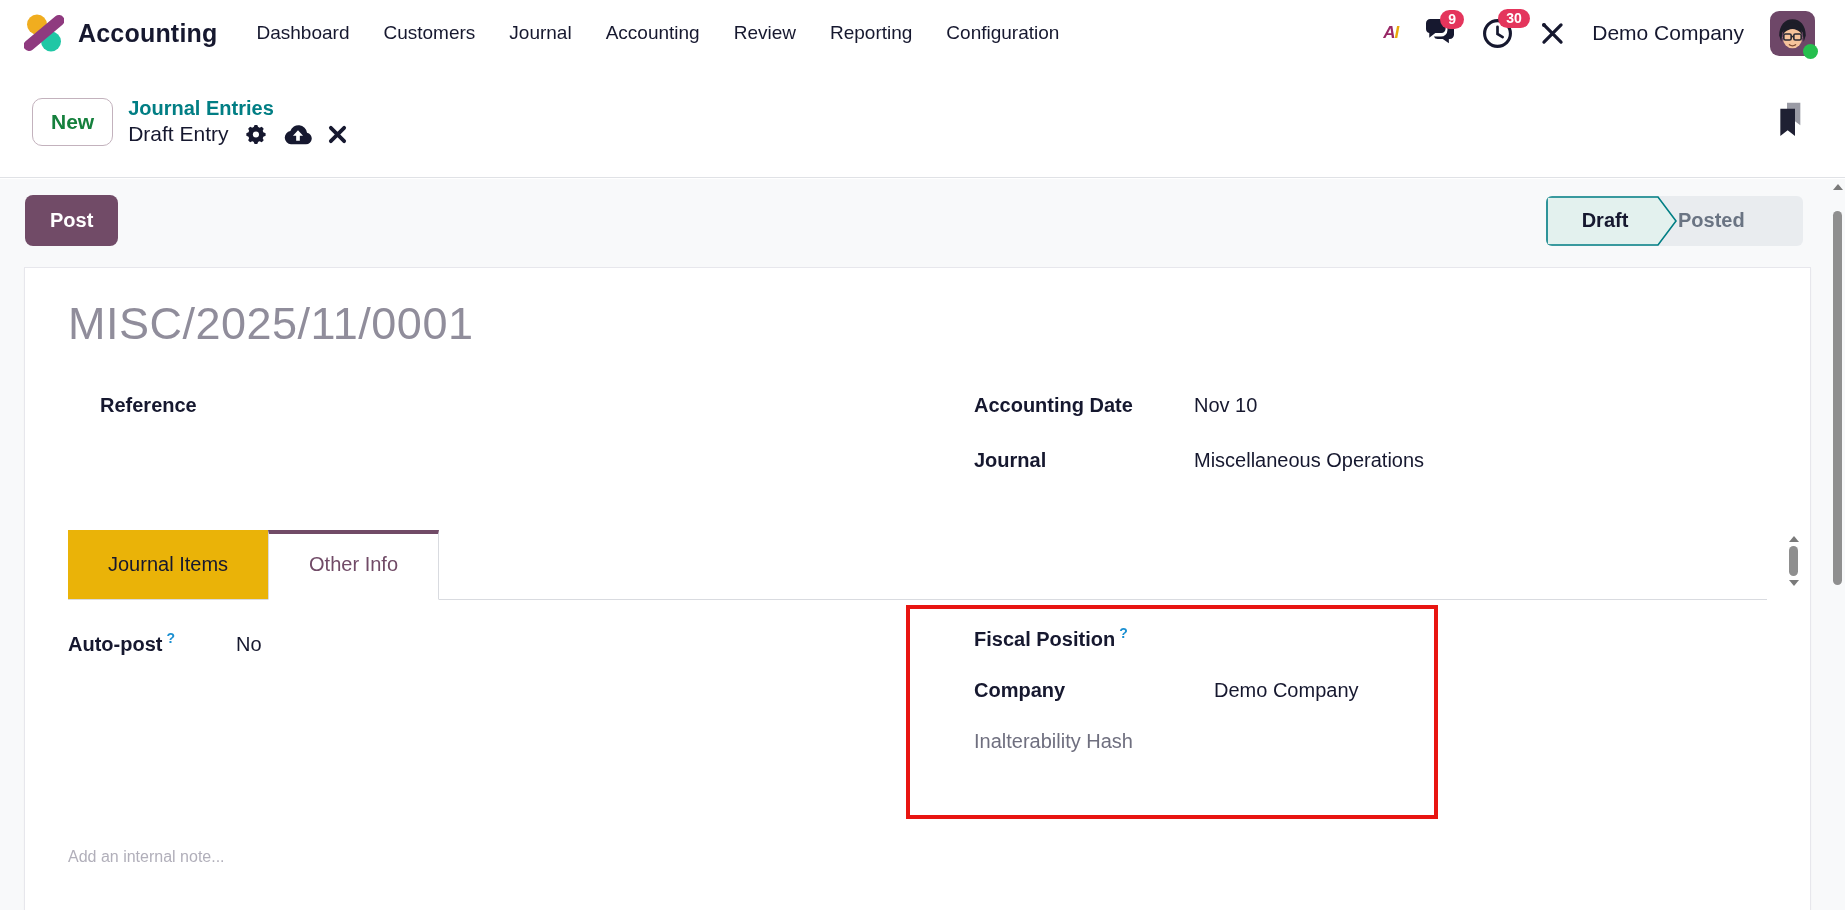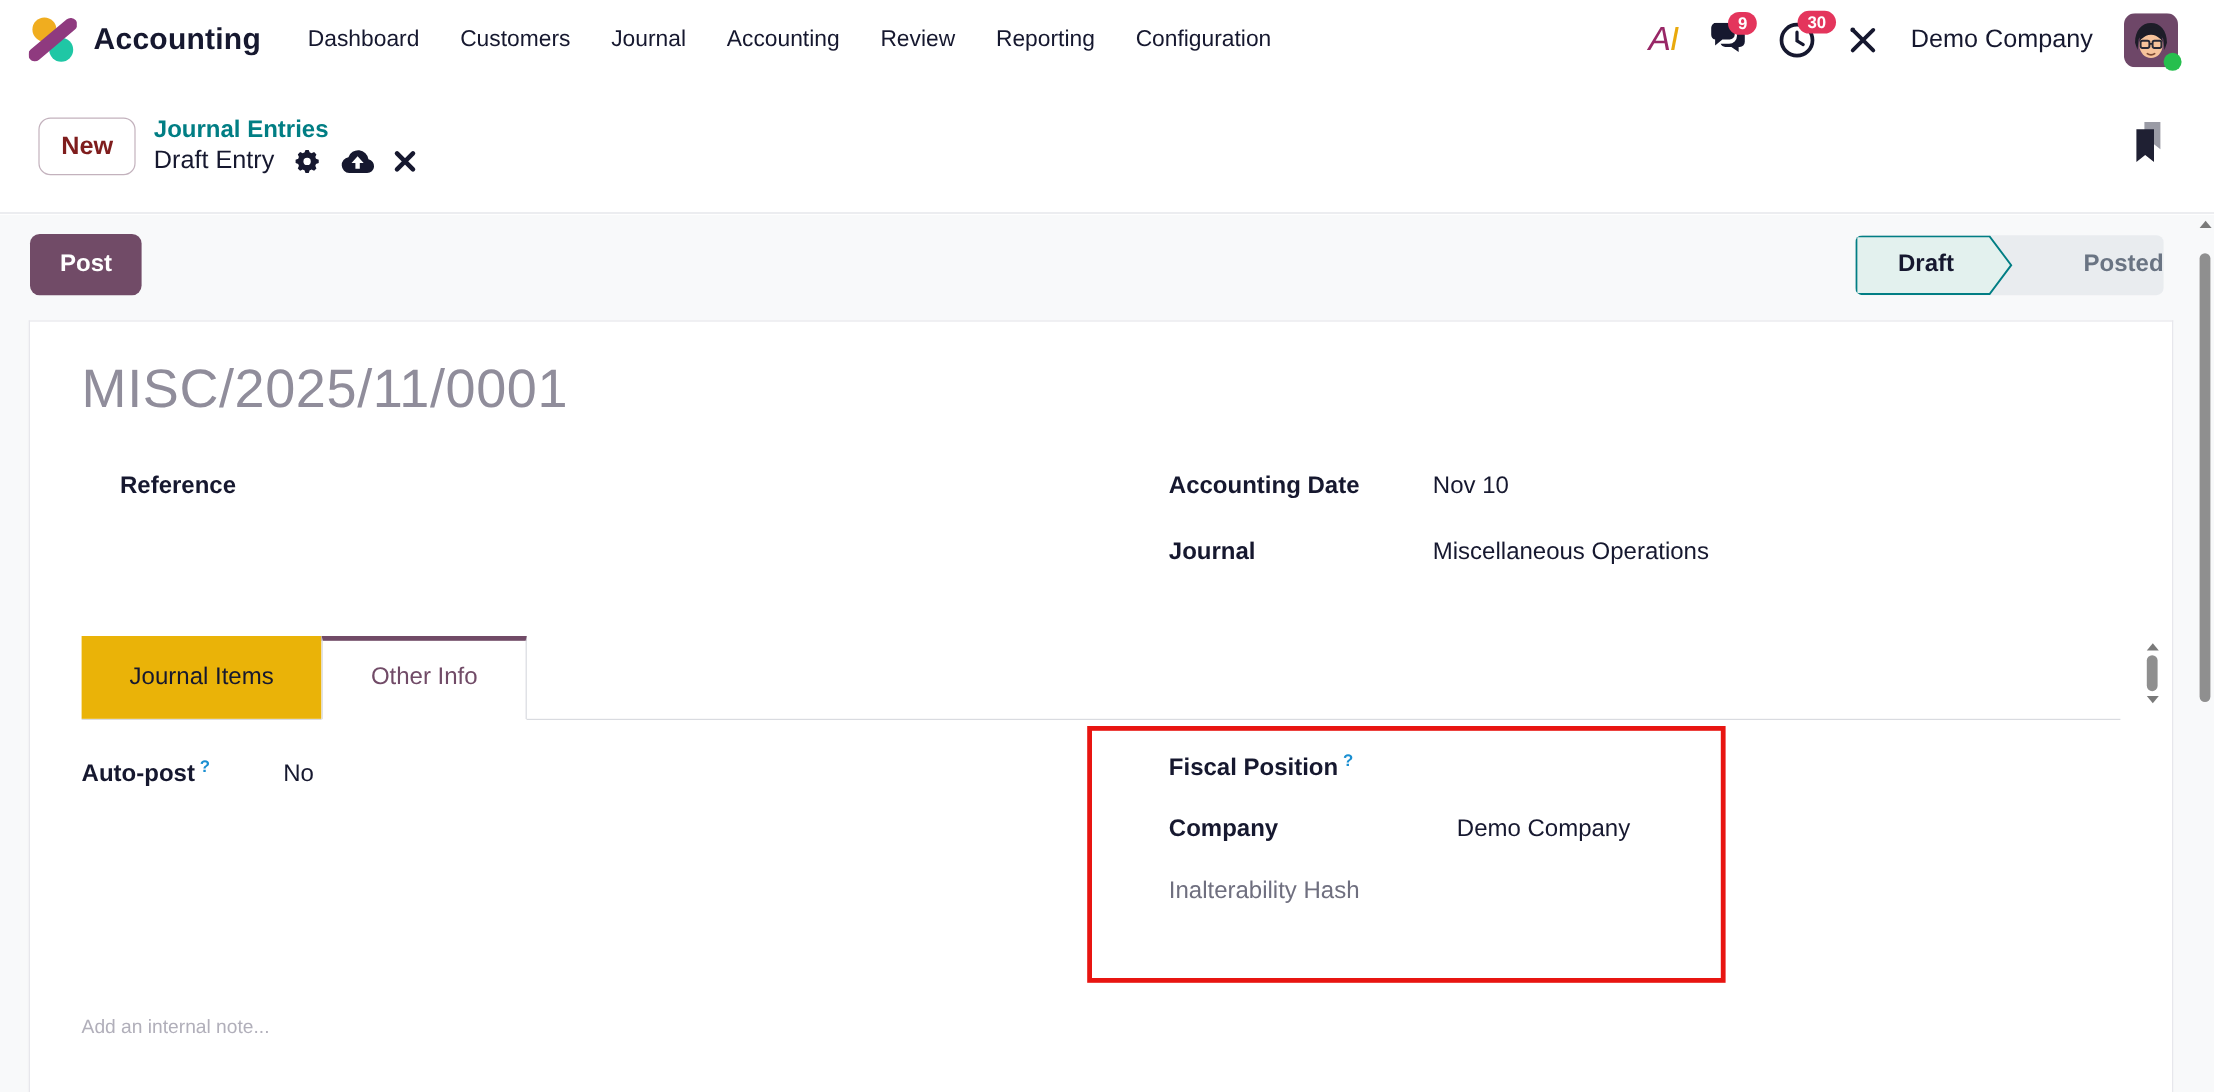--- a/index.html
+++ b/index.html
@@ -7,52 +7,52 @@
   .page { position:relative; width:1845px; height:910px; overflow:hidden; background:#fff; color:#1c1d3a; }
 
   
   .navbar { height:66px; display:flex; align-items:center; background:#fff; padding:0 30px 0 24px; }
   .brand { display:flex; align-items:center; gap:14px; margin-right:22px; cursor:pointer; }
   .logo { width:40px; height:40px; display:block; }
   .app-name { font-size:25px; font-weight:700; color:#16182f; letter-spacing:.2px; }
   .menu { display:flex; align-items:center; }
   .menu-item { font-size:19px; color:#16182f; padding:0 17px; line-height:66px; cursor:pointer; white-space:nowrap; }
   .nav-right { margin-left:auto; display:flex; align-items:center; gap:26px; }
-  .ai-logo { font-weight:400; font-size:28px; font-style:italic; letter-spacing:-1px; cursor:pointer; }
+  .ai-logo { font-weight:700; font-size:17px; font-style:italic; letter-spacing:-1px; cursor:pointer; }
   .ai-a { color:#982766; }
   .ai-i { color:#e9a90c; }
   .icon-btn { position:relative; cursor:pointer; display:flex; align-items:center; }
   .badge { position:absolute; top:-9px; left:16px; background:#e4355c; color:#fff; font-size:14px; font-weight:700;
            border-radius:11px; padding:2px 8px; line-height:15px; }
   .company-name { font-size:21px; color:#16182f; cursor:pointer; white-space:nowrap; }
   .avatar-wrap { position:relative; width:45px; height:45px; cursor:pointer; }
   .presence-dot { position:absolute; right:-3px; bottom:-3px; width:15px; height:15px; border-radius:50%; background:#26bf4e; }
 
   
   .control-panel { height:112px; display:flex; align-items:center; background:#fff; padding:0 36px 0 32px; border-bottom:1px solid #e0e2e6; }
-  .new-btn { border:1px solid #c3b2bd; background:#fff; color:#7f1d1d; font-weight:600; font-size:21px;
+  .new-btn { border:1px solid #c3b2bd; background:#fff; color:#15803d; font-weight:600; font-size:21px;
              border-radius:10px; padding:11px 18px; cursor:pointer; font-family:inherit; }
   .crumbs { margin-left:15px; display:flex; flex-direction:column; gap:2px; }
   .crumb-parent { color:#017e84; font-size:20px; font-weight:700; cursor:pointer; }
   .crumb-current-row { display:flex; align-items:center; gap:16px; }
   .crumb-current { color:#16182f; font-size:21px; }
   .mini-icon { cursor:pointer; display:inline-flex; }
   .bookmark { margin-left:auto; cursor:pointer; }
 
   
   .content { position:absolute; top:179px; left:0; right:0; bottom:0; background:#f8f9fa; }
   .action-row { display:flex; justify-content:space-between; align-items:center; margin:16px 42px 0 25px; }
   .post-btn { background:#714B67; color:#fff; border:none; border-radius:8px; font-size:20px; font-weight:600;
               padding:14px 25px; cursor:pointer; font-family:inherit; }
   .statusbar { display:flex; align-items:center; background:#e9ecef; border-radius:6px; overflow:hidden; height:50px; width:257px; }
   .state-draft { position:relative; width:132px; height:50px; cursor:pointer; flex:none; }
   .state-draft svg { position:absolute; inset:0; }
   .state-draft span { position:absolute; inset:0 14px 0 0; display:flex; align-items:center; justify-content:center;
                       font-size:20px; font-weight:700; color:#16182f; }
-  .state-posted { flex:1; text-align:right; font-size:20px; font-weight:600; color:#6a7483; cursor:pointer; }
+  .state-posted { flex:1; text-align:left; font-size:20px; font-weight:600; color:#6a7483; cursor:pointer; }
 
   
   .sheet { margin:21px 34px 0 24px; background:#fff; border:1px solid #e7e7ec; border-bottom:none;
            min-height:660px; padding:30px 43px 0 43px; box-shadow:0 1px 2px rgba(0,0,0,.03); }
   .doc-title { font-size:45px; font-weight:400; color:#908d9b; letter-spacing:.5px; cursor:text; }
   .fields { display:flex; margin-top:44px; }
   .col-left { width:874px; }
   .col-right { flex:1; }
   .frow { display:flex; margin-bottom:32px; align-items:center;margin-left:32px; }
   .flabel { width:220px; font-size:20px; font-weight:700; color:#16182f; flex:none; }

